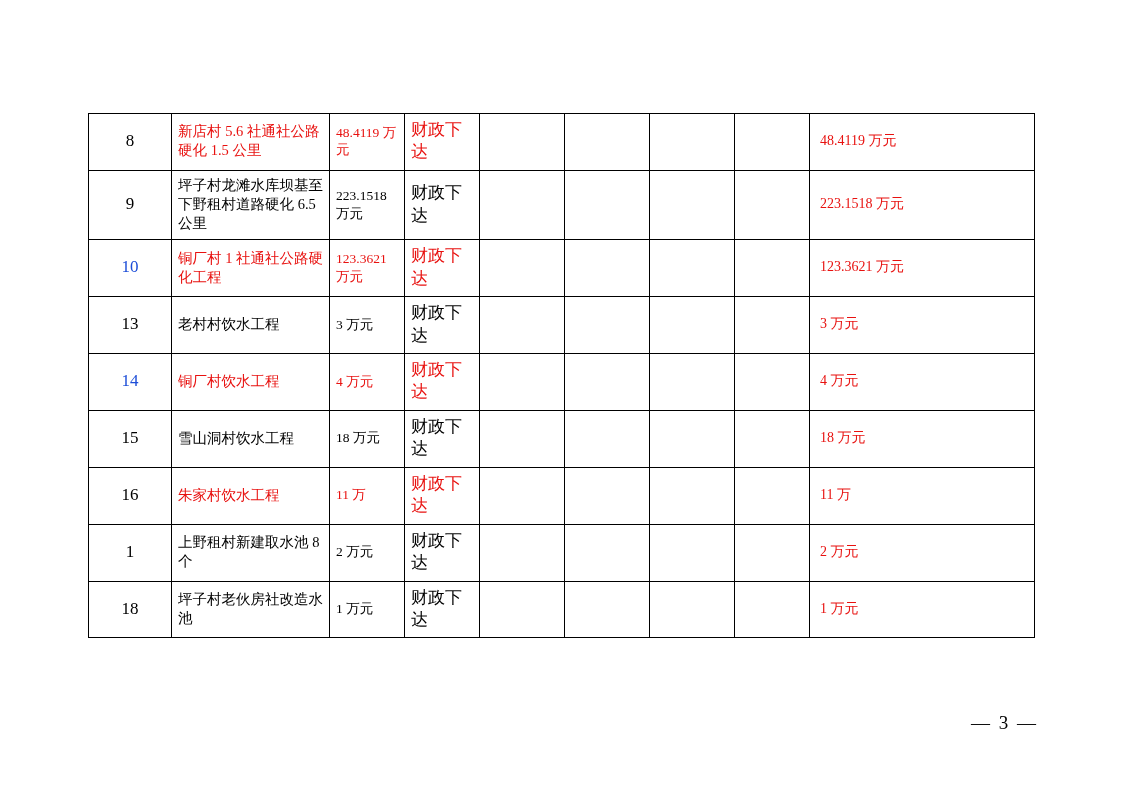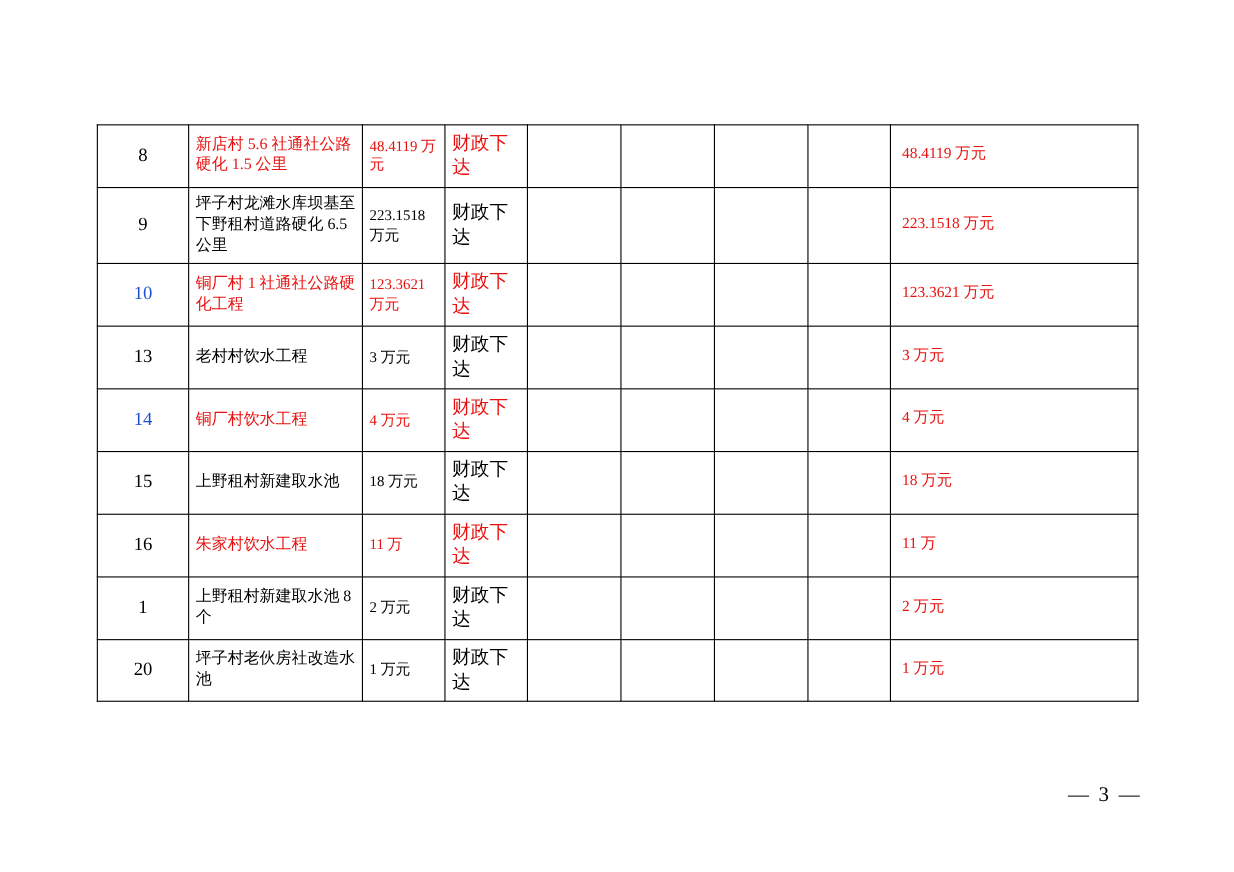--- a/index.html
+++ b/index.html
@@ -147,21 +147,21 @@
           <td class="c-amount red">4 万元</td>
           <td class="c-source red">财政下达</td>
           <td class="c-e1 empty-cell black"></td>
           <td class="c-e2 empty-cell black"></td>
           <td class="c-e3 empty-cell black"></td>
           <td class="c-e4 empty-cell black"></td>
           <td class="c-total red">4 万元</td>
         </tr>
         <tr>
           <td class="c-idx black">15</td>
-          <td class="c-name black">上野租村新建取水池</td>
+          <td class="c-name black">雪山洞村饮水工程</td>
           <td class="c-amount black">18 万元</td>
           <td class="c-source black">财政下达</td>
           <td class="c-e1 empty-cell black"></td>
           <td class="c-e2 empty-cell black"></td>
           <td class="c-e3 empty-cell black"></td>
           <td class="c-e4 empty-cell black"></td>
           <td class="c-total red">18 万元</td>
         </tr>
         <tr>
           <td class="c-idx black">16</td>
@@ -179,21 +179,21 @@
           <td class="c-name black">上野租村新建取水池 8 个</td>
           <td class="c-amount black">2 万元</td>
           <td class="c-source black">财政下达</td>
           <td class="c-e1 empty-cell black"></td>
           <td class="c-e2 empty-cell black"></td>
           <td class="c-e3 empty-cell black"></td>
           <td class="c-e4 empty-cell black"></td>
           <td class="c-total red">2 万元</td>
         </tr>
         <tr>
-          <td class="c-idx black">20</td>
+          <td class="c-idx black">18</td>
           <td class="c-name black">坪子村老伙房社改造水池</td>
           <td class="c-amount black">1 万元</td>
           <td class="c-source black">财政下达</td>
           <td class="c-e1 empty-cell black"></td>
           <td class="c-e2 empty-cell black"></td>
           <td class="c-e3 empty-cell black"></td>
           <td class="c-e4 empty-cell black"></td>
           <td class="c-total red">1 万元</td>
         </tr>
       </tbody>

